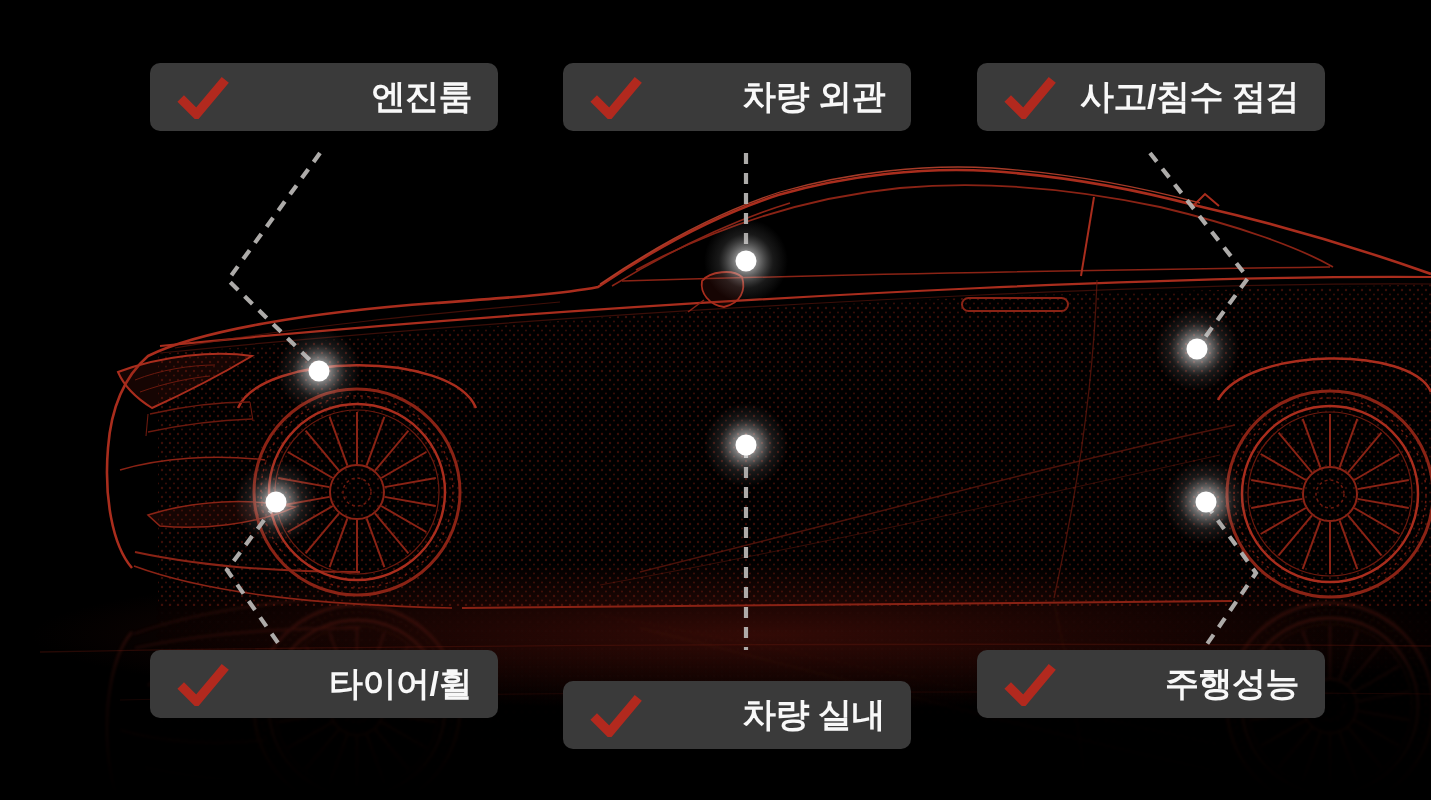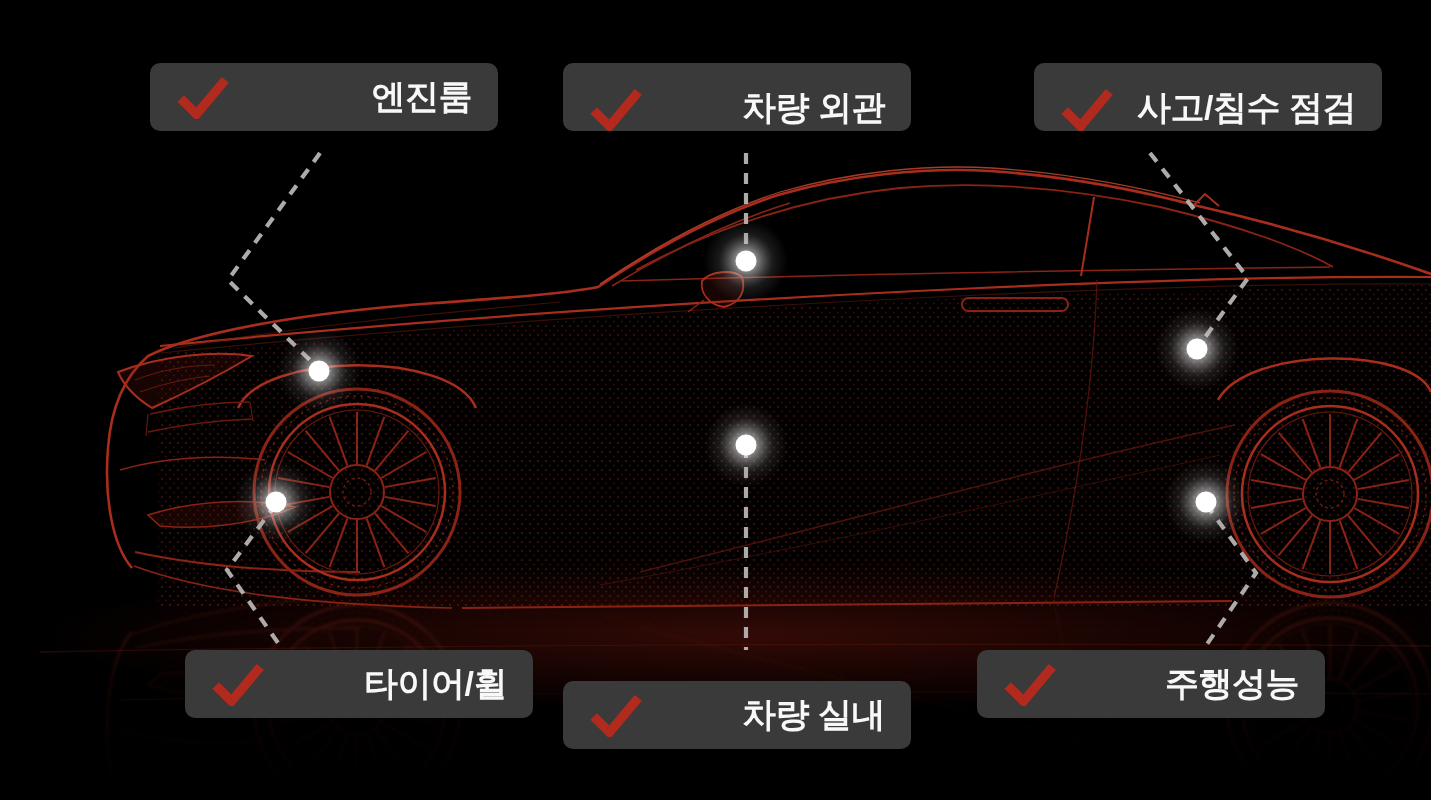--- a/index.html
+++ b/index.html
@@ -24,22 +24,22 @@
   
   .label-box{position:absolute;width:348px;height:68px;border-radius:10px;
              background:var(--label_bg,#3a3a3a);
              display:flex;align-items:center;justify-content:space-between;
              padding:0 26px 0 27px;box-sizing:border-box;z-index:30;}
   .label-text{color:var(--label_text,#f8f8f8);font-size:34px;font-weight:700;
               letter-spacing:-0.5px;white-space:nowrap;}
   .check{width:52px;height:43px;flex:0 0 auto;}
   .check path{stroke:var(--check_red,#b2291e);stroke-width:10;fill:none;}
 
-  .pos-1{left:150px;top:63px;}  .pos-2{left:563px;top:63px;align-items:flex-end;}  .pos-3{left:1034px;top:63px;align-items:flex-end;}
-  .pos-4{left:150px;top:650px;margin-left:35px;} .pos-5{left:563px;top:650px;margin-top:31px;} .pos-6{left:977px;top:650px;font-family:Liberation Mono, monospace;}
+  .pos-1{left:150px;top:63px;}  .pos-2{left:563px;top:63px;}  .pos-3{left:977px;top:63px;}
+  .pos-4{left:150px;top:650px;} .pos-5{left:563px;top:650px;margin-top:31px;} .pos-6{left:977px;top:650px;font-family:Liberation Mono, monospace;}
 </style>
 </head>
 <body>
 
 <div class="stage">
 
   <svg class="layer" width="1431" height="800" viewBox="0 0 1431 800">
     <defs>
       <pattern id="meshDots" patternUnits="userSpaceOnUse" width="8" height="9">
         <circle class="pat-dot" cx="2" cy="2" r="1.2"></circle>

